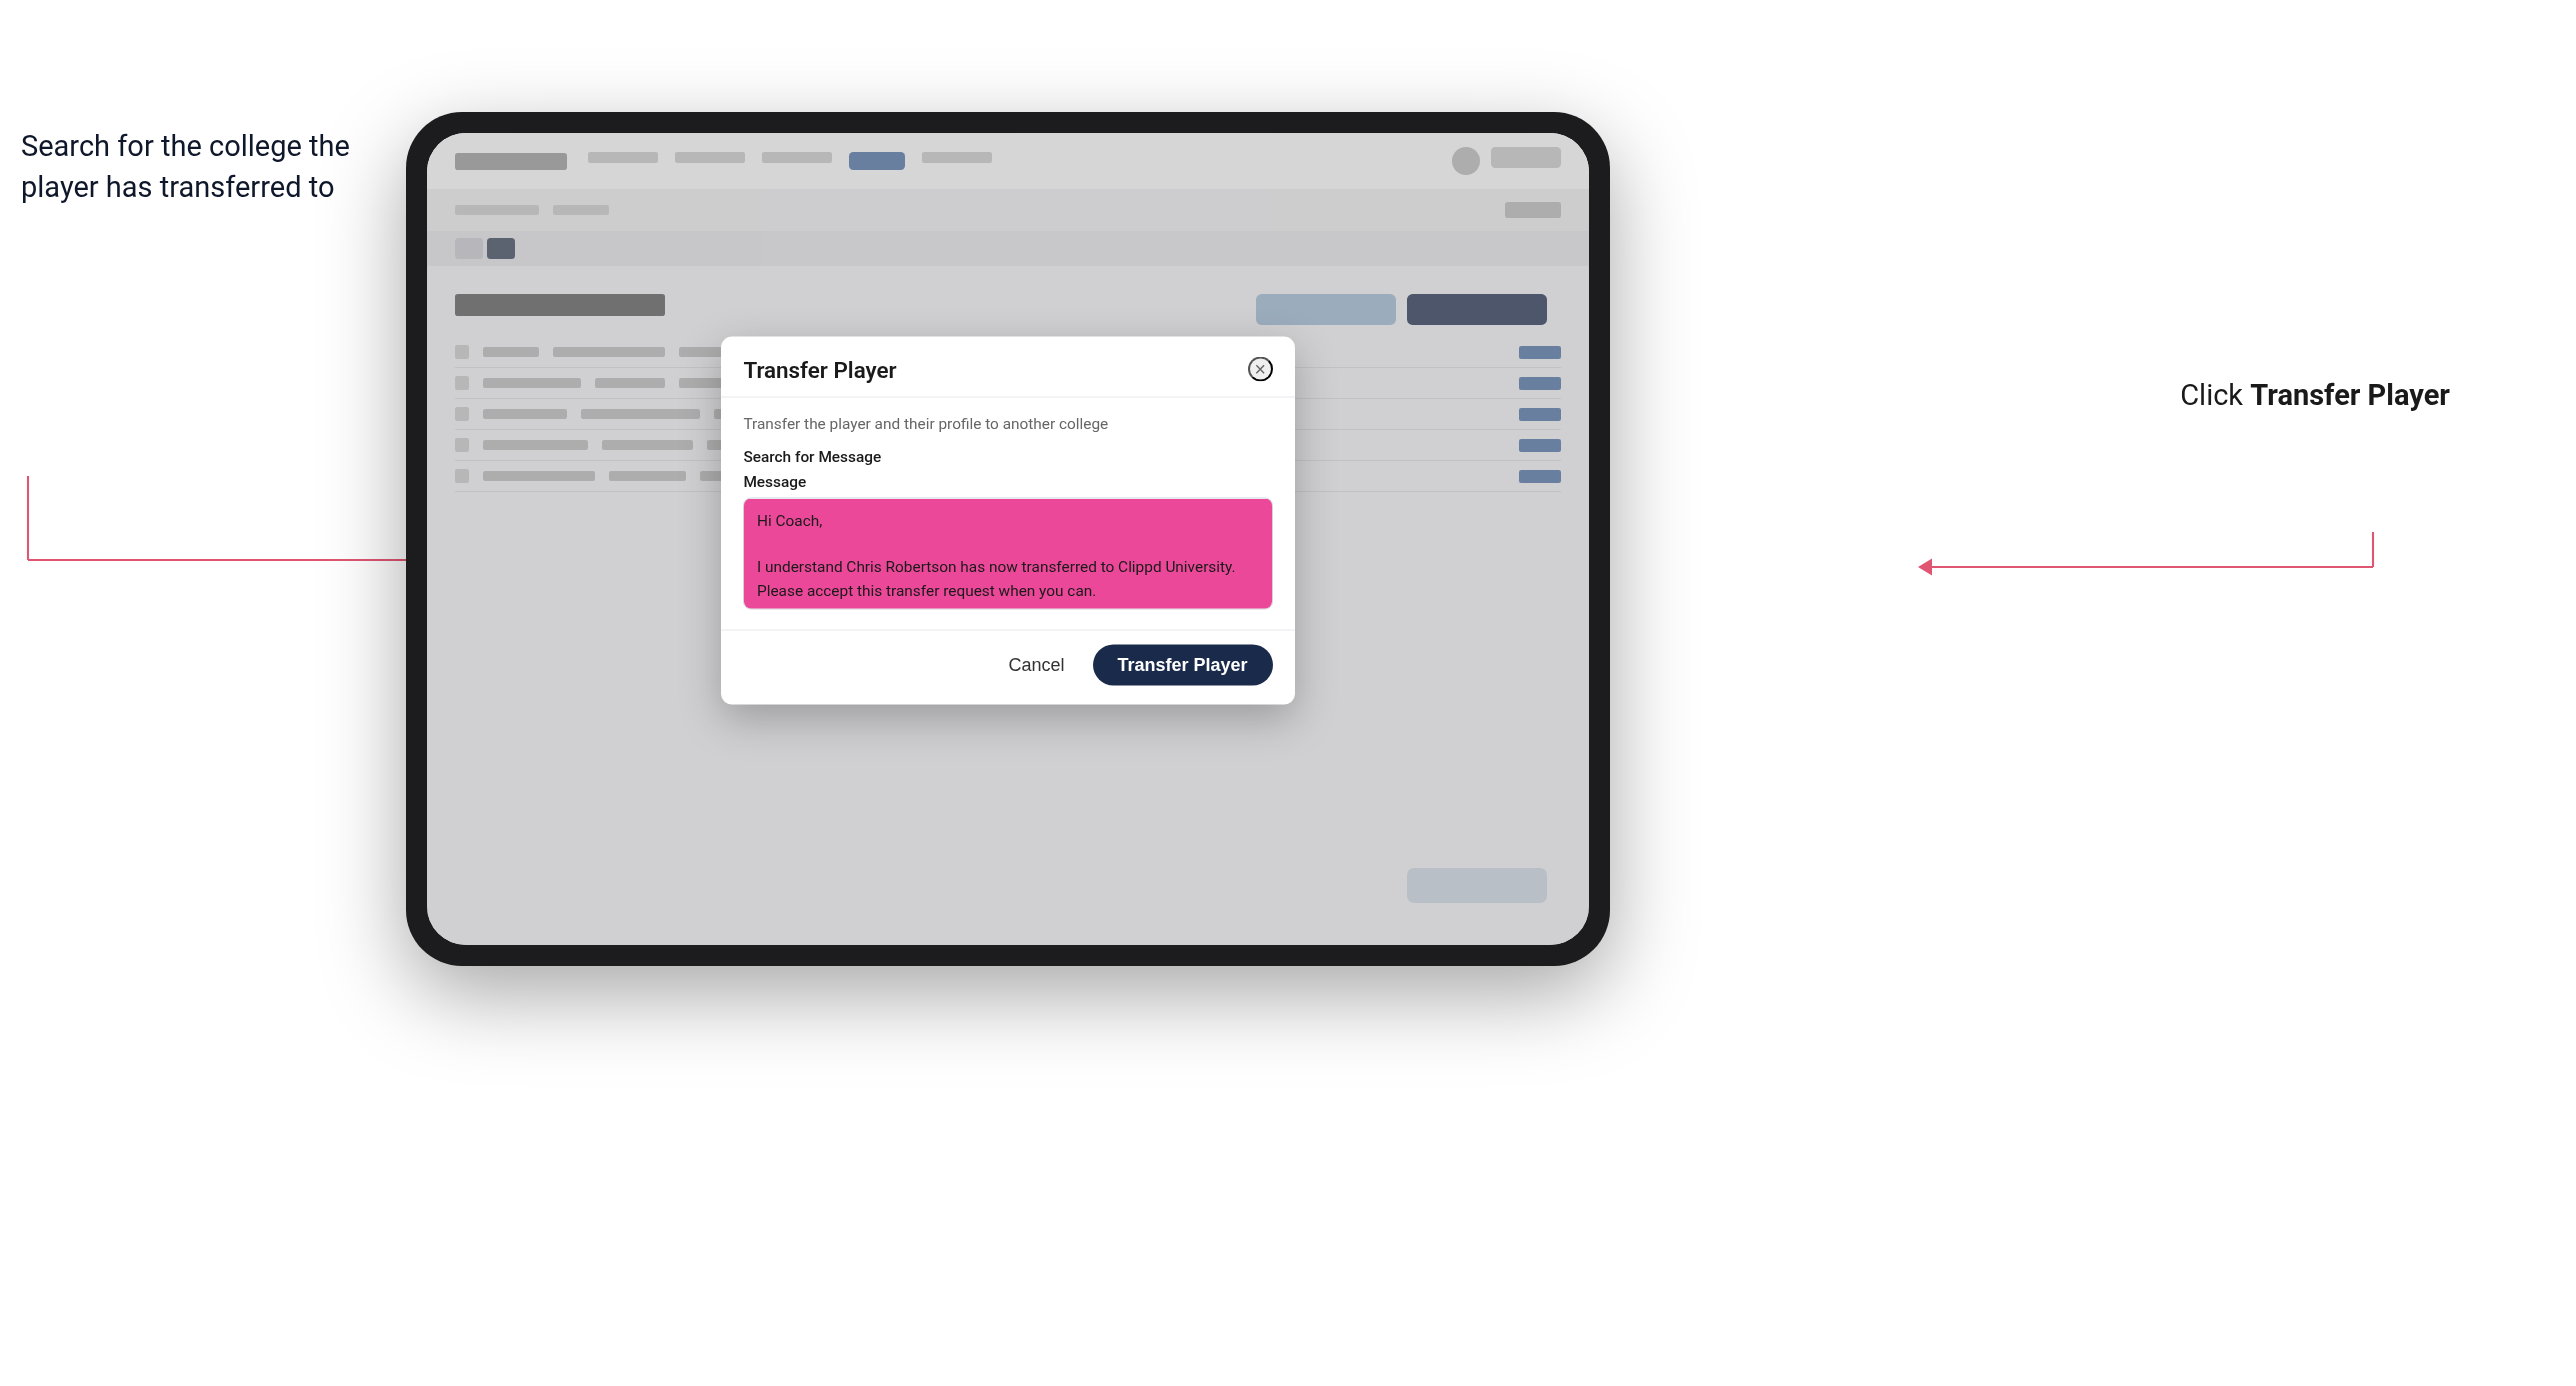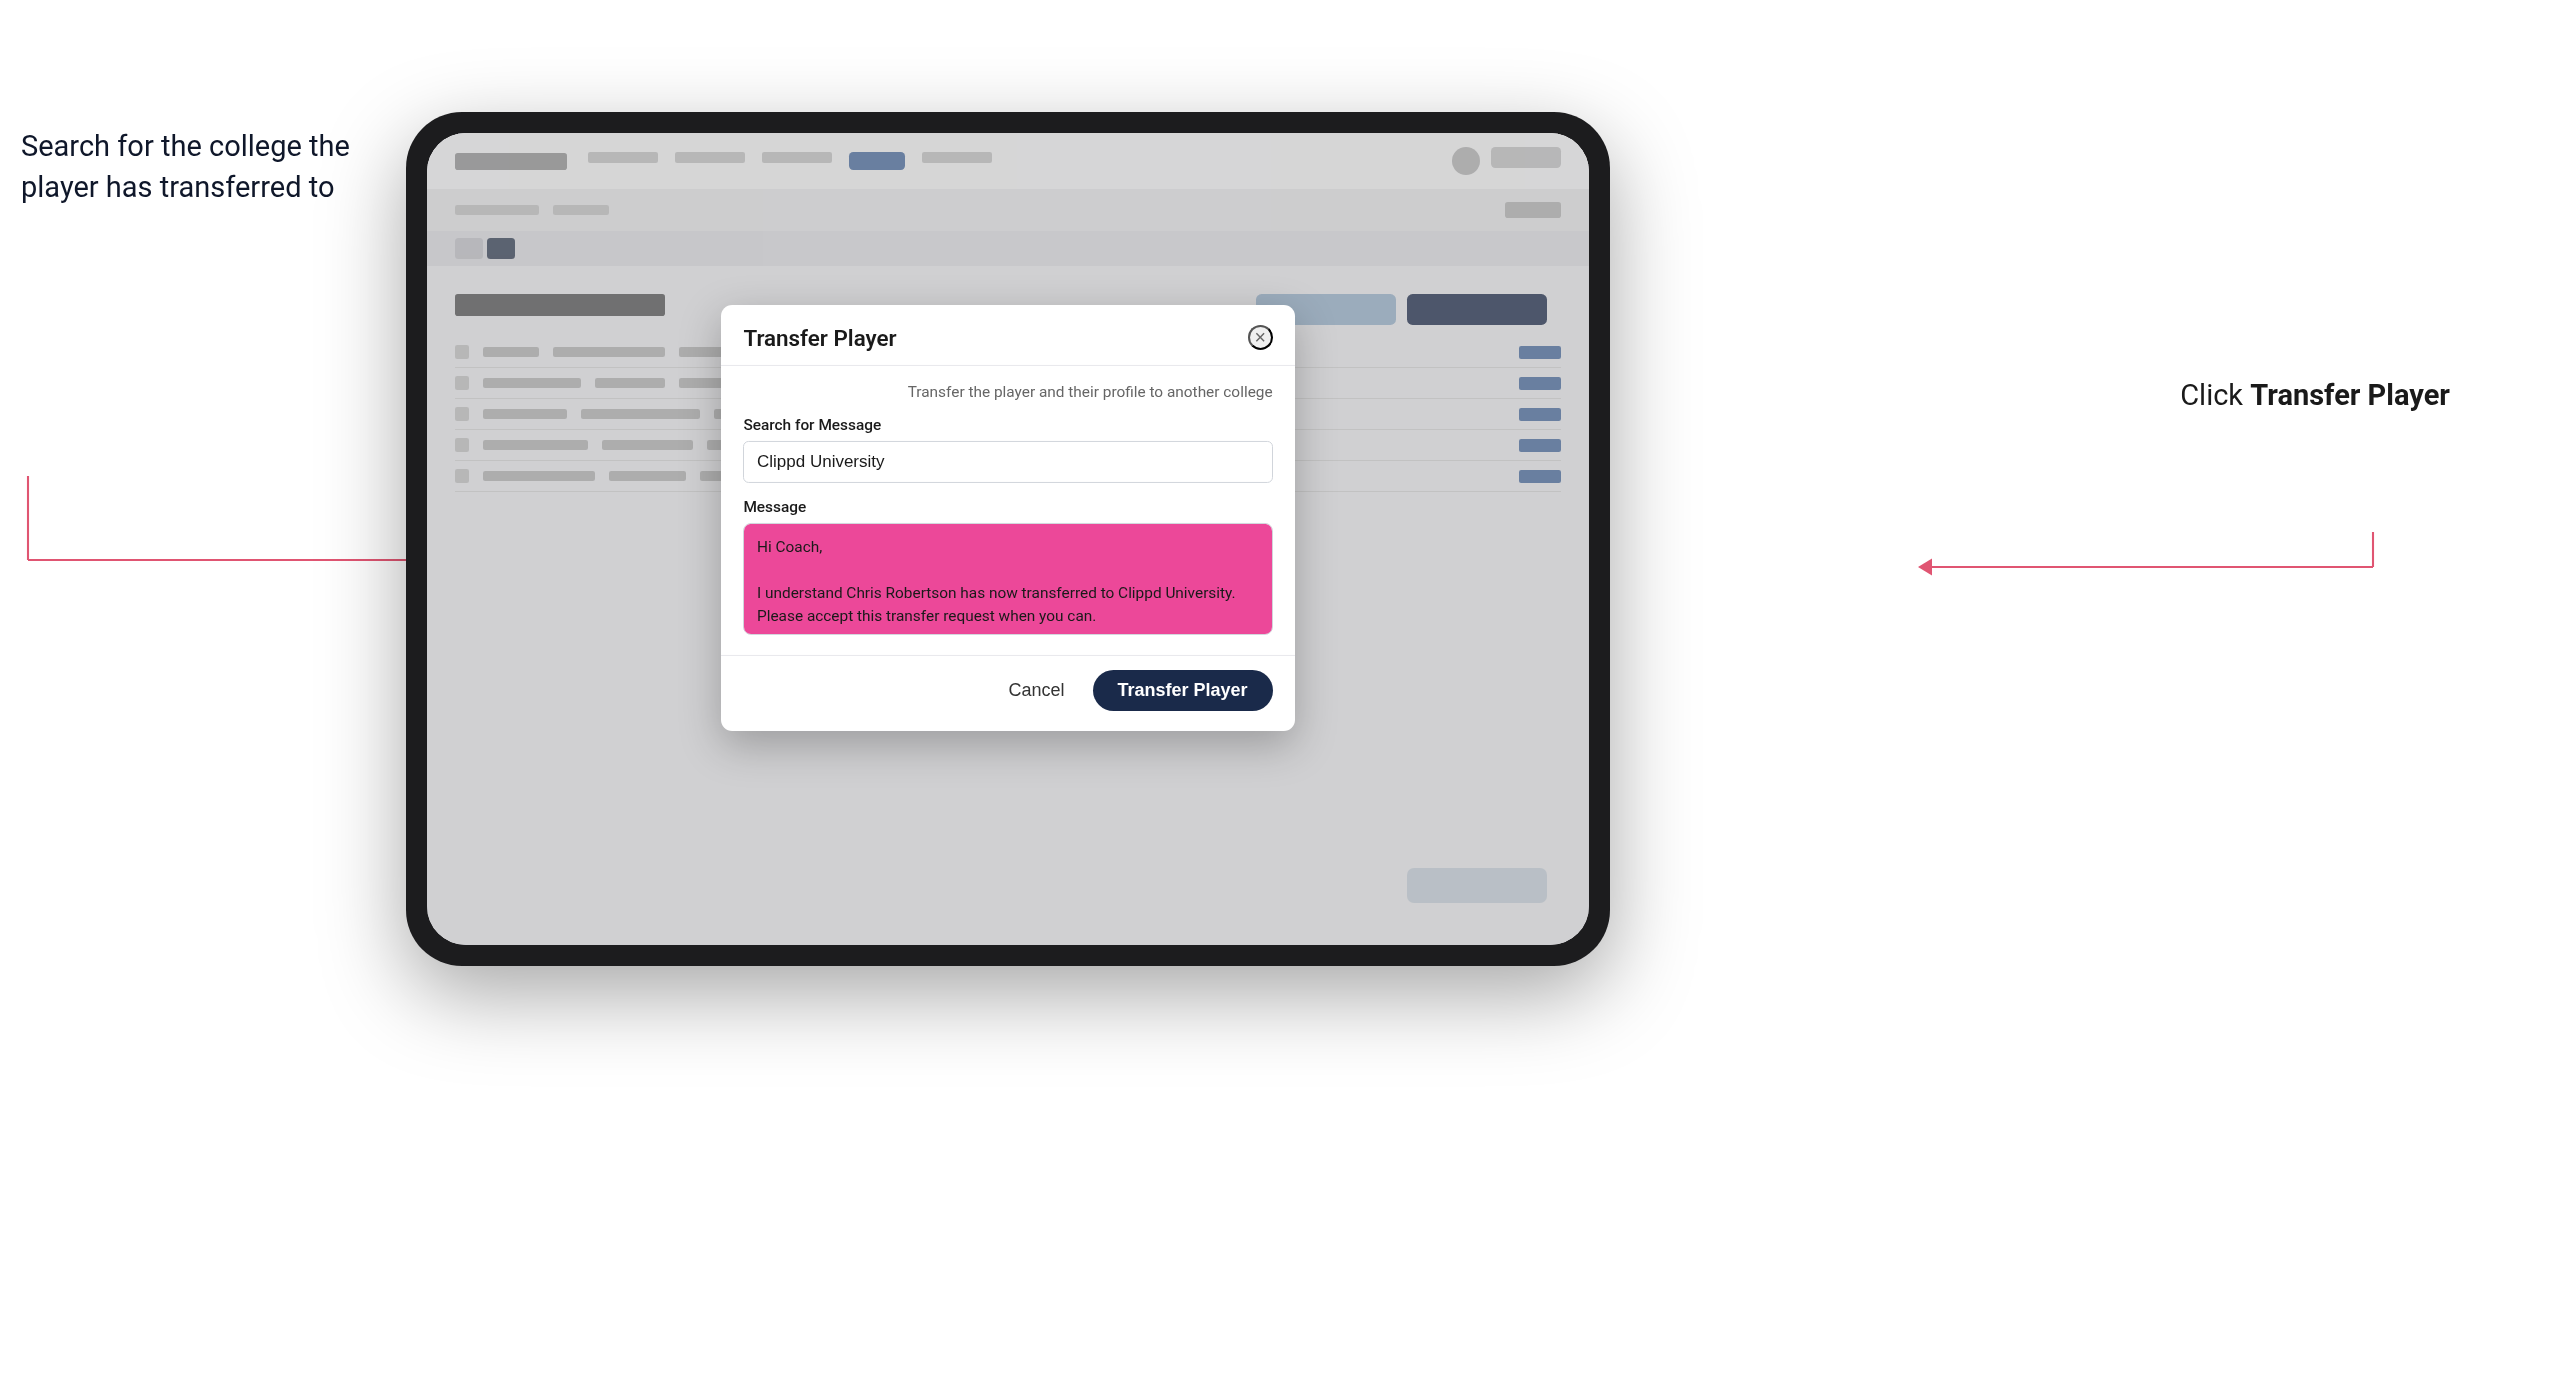--- a/index.html
+++ b/index.html
@@ -298,21 +298,20 @@
     }
 
     .dialog-body {
       padding: 17px 22.4px;
     }
 
     .dialog-subtitle {
       font-size: 15.4px;
       color: #666;
       margin-bottom: 15.4px;
-      text-align: right;
     }
 
     .form-label {
       font-size: 15.4px;
       font-weight: 500;
       color: #1a1a1a;
       margin-bottom: 7px;
       display: block;
     }
 
@@ -516,21 +515,20 @@
     <div class="dialog">
       <div class="dialog-header">
         <span class="dialog-title">Transfer Player</span>
         <button class="dialog-close">×</button>
       </div>
 
       <div class="dialog-body">
         <p class="dialog-subtitle">Transfer the player and their profile to another college</p>
 
         <label class="form-label">Search for Message</label>
-        <input class="form-input" type="text" value="Clippd University" style="">
 
         <label class="form-label">Message</label>
         <textarea class="form-textarea" style="">Hi Coach,
 
 I understand Chris Robertson has now transferred to Clippd University. Please accept this transfer request when you can.</textarea>
       </div>
 
       <div class="dialog-footer">
         <button class="btn-cancel">Cancel</button>
         <button class="btn-transfer">Transfer Player</button>

